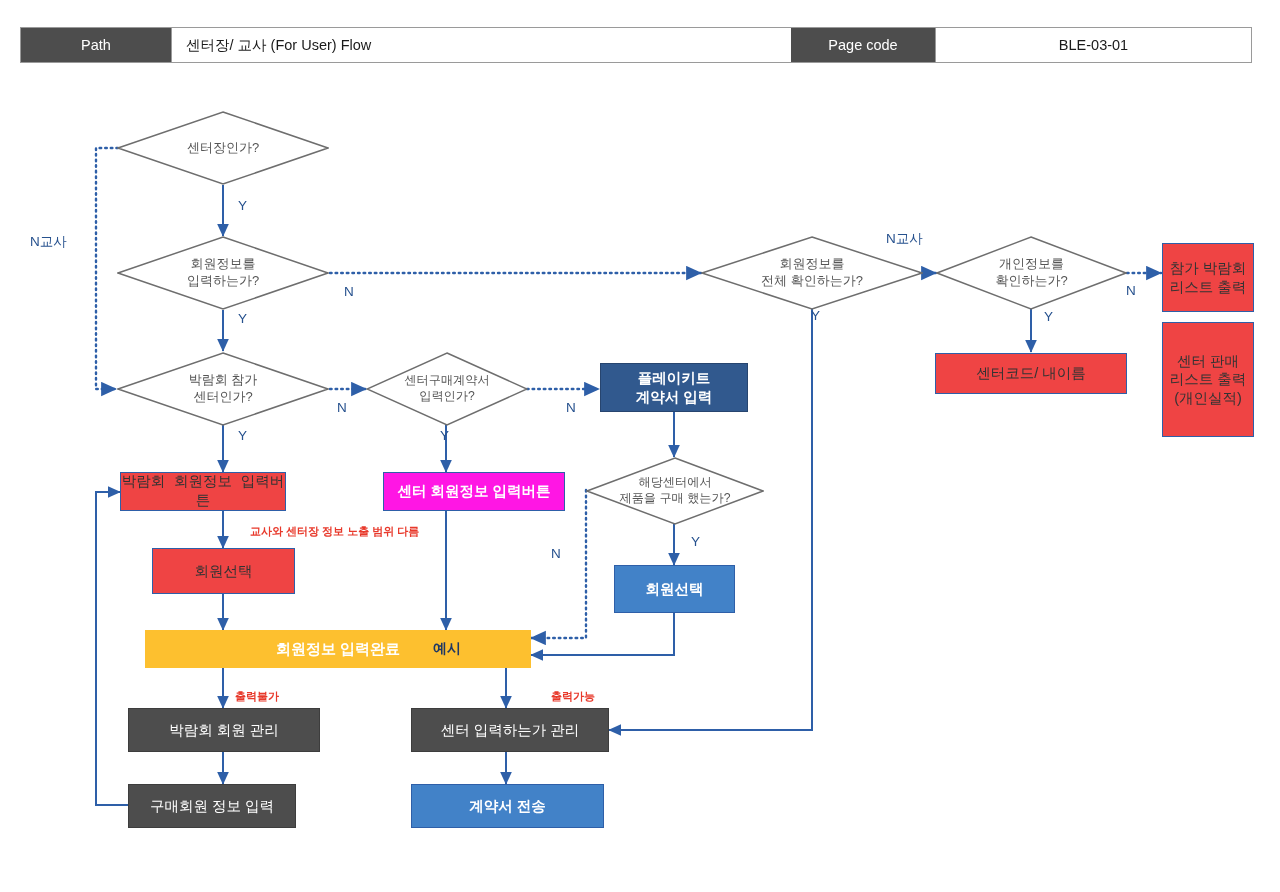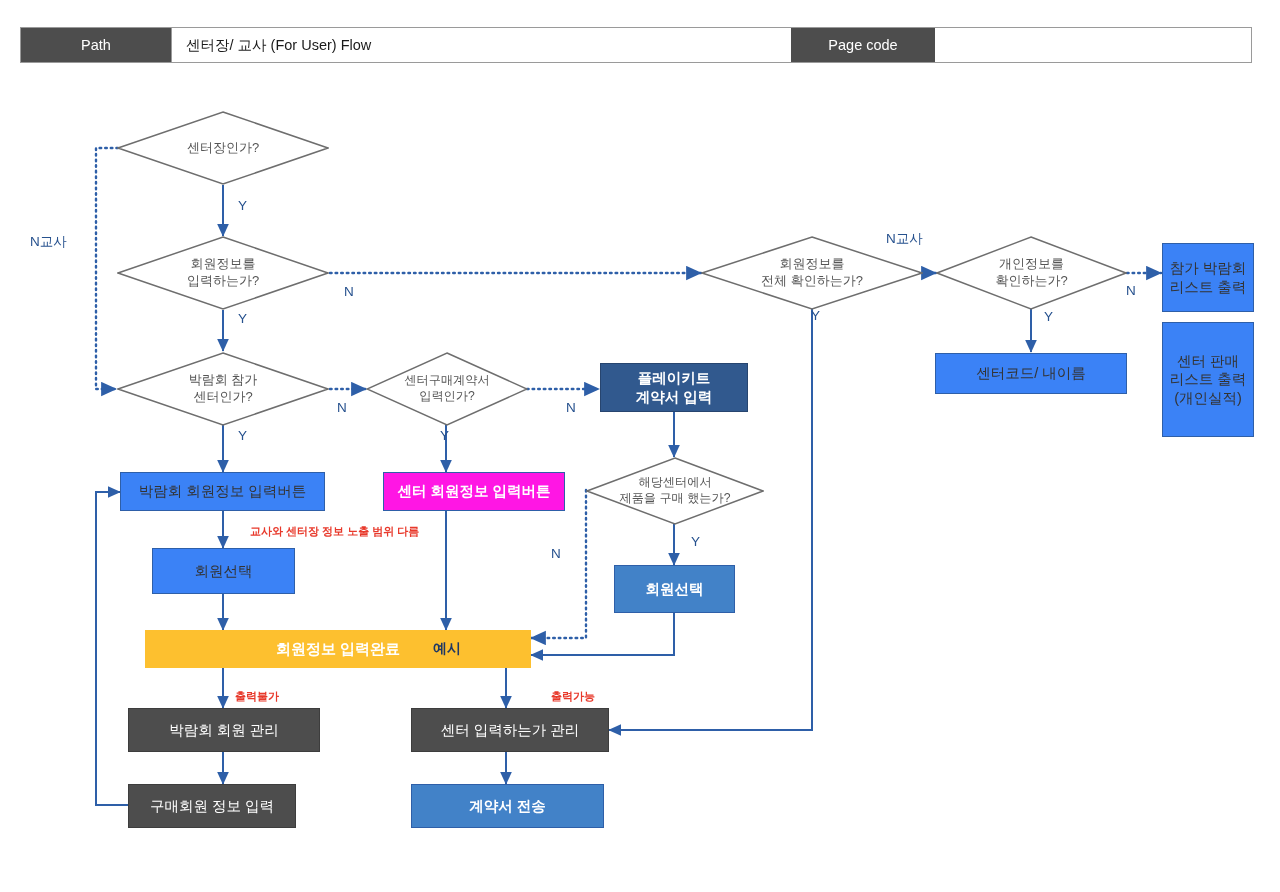--- a/index.html
+++ b/index.html
@@ -29,39 +29,40 @@
         justify-content:center;text-align:center;line-height:1.25;}
 
   
   .dia{position:absolute;}
   .dia .dlabel{position:absolute;left:0;top:0;width:100%;height:100%;
        display:flex;align-items:center;justify-content:center;text-align:center;
        font-size:13px;color:#555555;line-height:1.28;}
   .dia svg{display:block;}
 
   
-  .box-white{background:#3b82f6;border:1.6px solid #2E5FA8;color:#333333;font-size:14.5px;}
+  .box-white{background:#ef4444;border:1.6px solid #2E5FA8;color:#333333;font-size:14.5px;}
   .box-blue{background:#4282C8;border:1.6px solid #2E5FA8;color:#ffffff;font-size:14.5px;font-weight:bold;}
   .box-darkblue{background:#31598E;border:1.6px solid #27456F;color:#ffffff;font-size:14.5px;font-weight:bold;}
   .box-magenta{background:#FF16E4;border:1.6px solid #2E5FA8;color:#ffffff;font-size:14.5px;font-weight:bold;}
   .box-gray{background:#4D4D4D;border:1.6px solid #3d3d3d;color:#ffffff;font-size:14.5px;}
   .box-orange{background:#FDC02F;border:none;color:#ffffff;font-size:15px;font-weight:bold;}
 
   
   .elabel{position:absolute;font-size:13.5px;color:#26518E;white-space:nowrap;}
   .elabel-red{position:absolute;font-size:11px;color:#E8392B;font-weight:bold;white-space:nowrap;text-align:center;}
   .orange-sub{position:absolute;font-size:14px;color:#1F3864;font-weight:bold;white-space:nowrap;}
 </style>
 </head>
 <body>
 
 <div id="header">
   <div class="hd-label" id="hd-path-label">Path</div>
   <div class="hd-value" id="hd-path-value">센터장/ 교사 (For User) Flow</div>
   <div class="hd-label" id="hd-code-label">Page code</div>
+  <div class="hd-value" id="hd-code-value">BLE-03-01</div>
 </div>
 
 <div id="canvas">
 
   <svg id="wires" viewBox="0 0 1280 892" xmlns="http://www.w3.org/2000/svg">
     <defs>
       <marker id="ah" markerWidth="8" markerHeight="8" refX="6.2" refY="3" orient="auto">
         <path d="M0,0 L6.6,3 L0,6 z" fill="#2E5FA8"></path>
       </marker>
       <marker id="ahd" markerWidth="8" markerHeight="8" refX="6.2" refY="3" orient="auto">
@@ -165,21 +166,21 @@
     <div class="dlabel">개인정보를<br>확인하는가?</div>
   </div>
 
   <div class="dia" style="left:586px;top:457px;width:178px;height:68px;">
     <svg width="178" height="68">
         <polygon points="89,1 177,34 89,67 1,34" fill="#ffffff" stroke="#6E6E6E" stroke-width="1.5"></polygon>
       </svg>
     <div class="dlabel" style="font-size:12.2px;">해당센터에서<br>제품을 구매 했는가?</div>
   </div>
 
-  <div class="node box-white" style="left:120px;top:472px;width:205px;height:39px;">박람회 회원정보 입력버튼</div>
+  <div class="node box-white" style="left:120px;top:472px;width:166px;height:39px;font-family:Liberation Mono, monospace;">박람회 회원정보 입력버튼</div>
 
   <div class="node box-white" style="left:152px;top:548px;width:143px;height:46px;">회원선택</div>
 
   <div class="node box-magenta" style="left:383px;top:472px;width:182px;height:39px;">센터 회원정보 입력버튼</div>
 
   <div class="node box-darkblue" style="left:600px;top:363px;width:148px;height:49px;">플레이키트<br>계약서 입력</div>
 
   <div class="node box-blue" style="left:614px;top:565px;width:121px;height:48px;">회원선택</div>
 
   <div class="node box-orange" style="left:145px;top:630px;width:386px;height:38px;">회원정보 입력완료</div>

